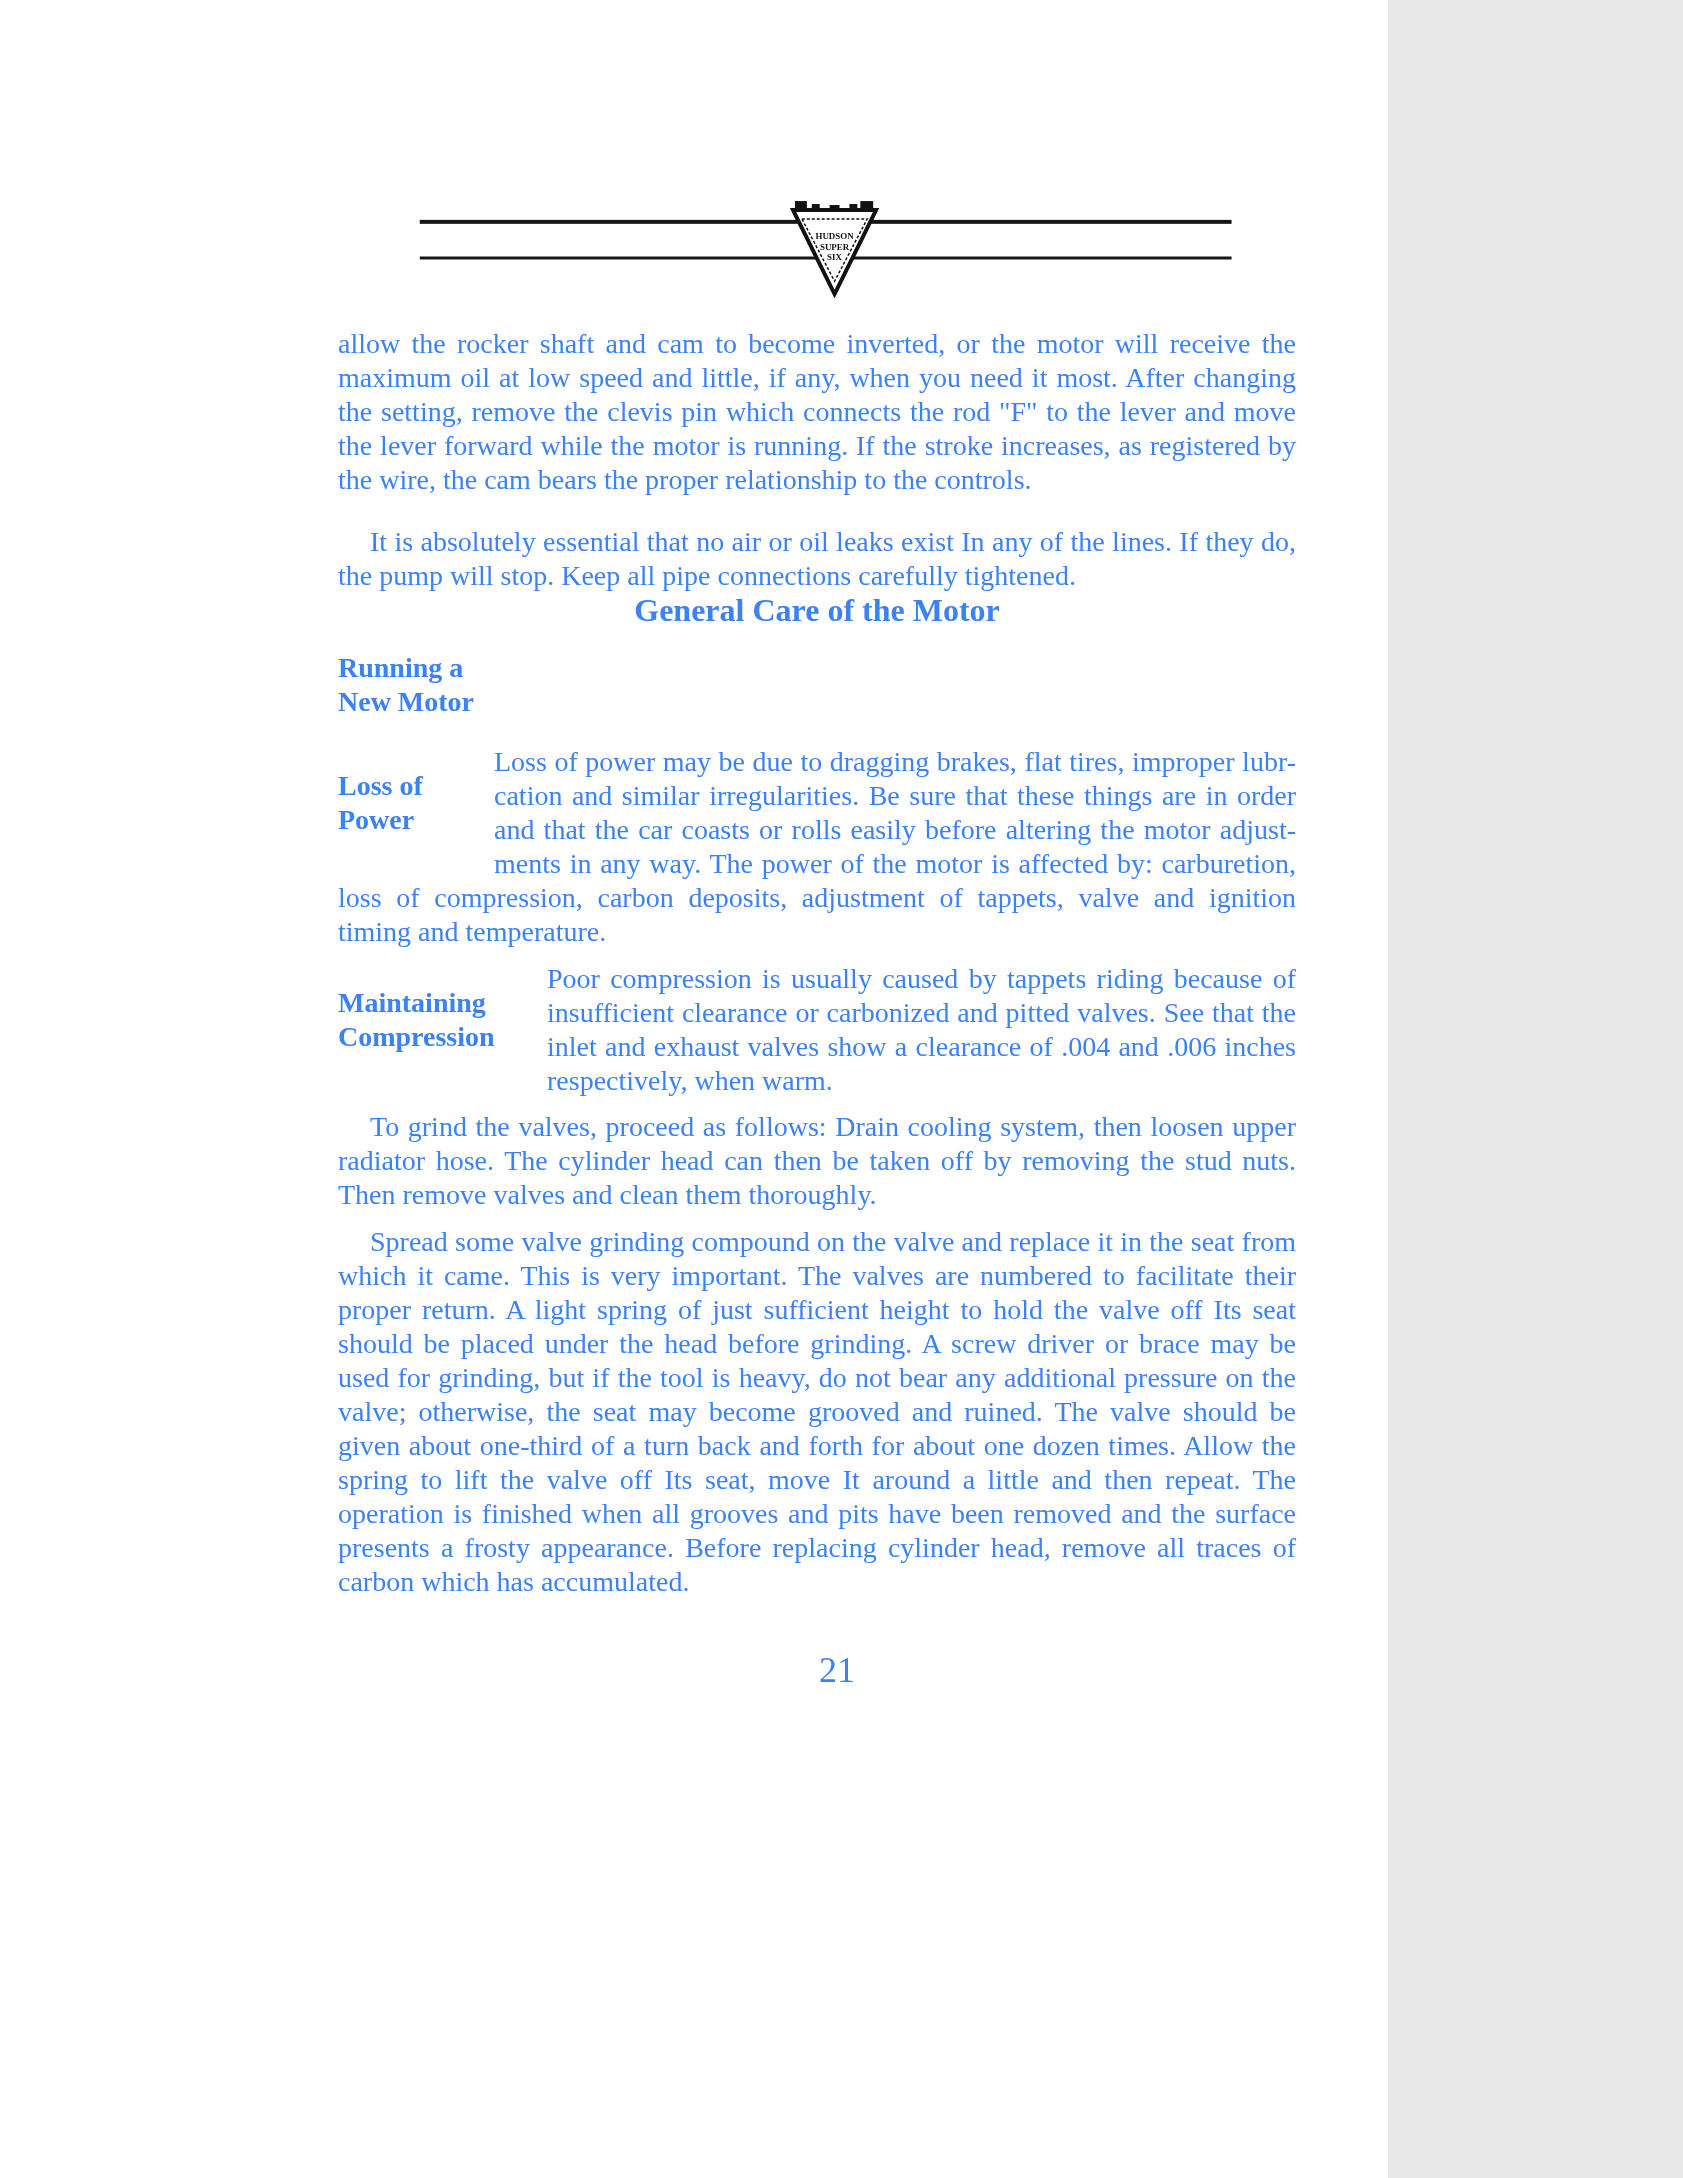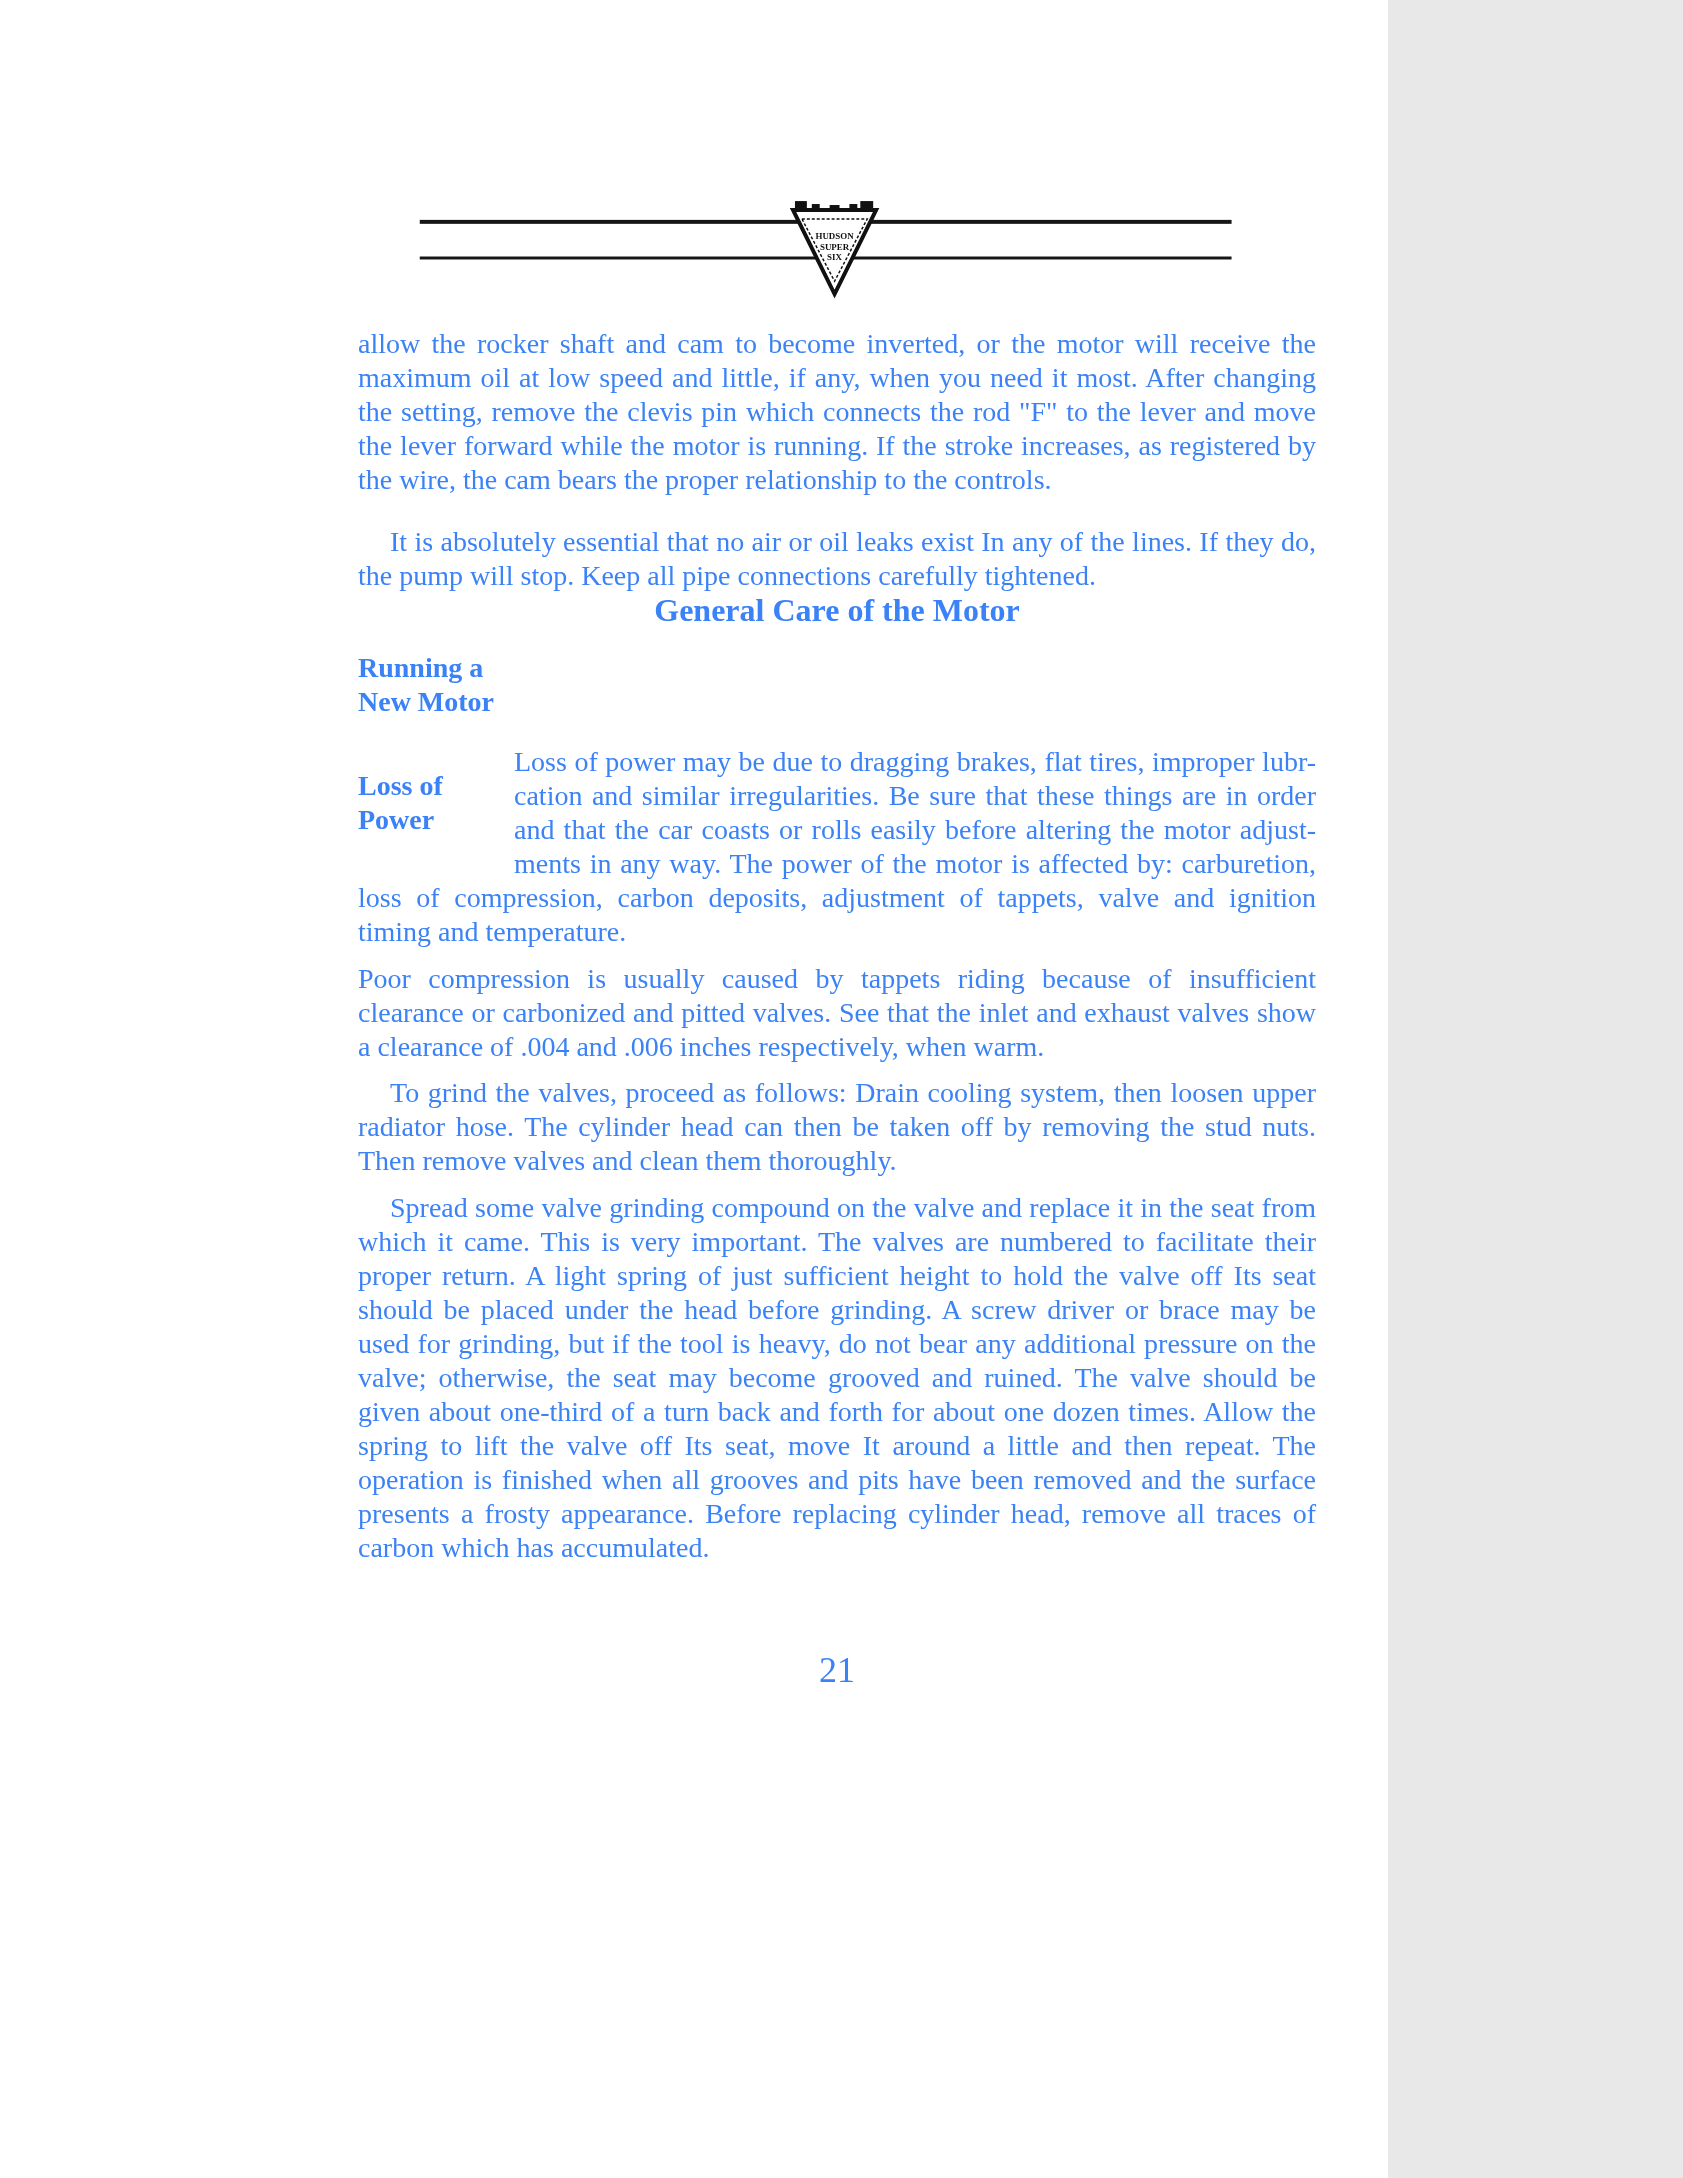--- a/index.html
+++ b/index.html
@@ -8,21 +8,21 @@
     width: 1388px;
     height: 2178px;
     background: #ffffff;
     overflow: hidden;
     font-family: "Liberation Serif", serif;
     color: #3b82f6;
   }
   .ornament { position: absolute; top: 0; left: 0; }
   .col {
     position: absolute;
-    left: 358px;
+    left: 338px;
     top: 327px;
     width: 958px;
     font-size: 28px;
     line-height: 34px;
     text-align: justify;
   }
   .col p { margin: 0; padding: 0; }
   .indent { text-indent: 32px; }
   #p2 { margin-top: 28px; }
   .heading {
@@ -97,21 +97,22 @@
       <span class="lbl">Running a
 New Motor</span>
     </p>
 
     <p id="s2" class="sec">
       <span class="lbl">Loss of
 Power</span><span>Loss of power may be due to dragging brakes, flat tires, improper lubr-cation and similar irregularities. Be sure that these things are in order and that the car coasts or rolls easily before altering the motor adjust-ments in any way. The power of the motor is affected by: carburetion, loss of compression, carbon deposits, adjustment of tappets, valve and ignition timing and temperature.</span>
     </p>
 
     <p id="s3" class="sec">
-      <span>Poor compression is usually caused by tappets riding because of insufficient clearance or carbonized and pitted valves. See that the inlet and exhaust valves show a clearance of .004 and .006 inches respectively, when warm.</span>
+      <span class="lbl">Maintaining
+Compression</span><span>Poor compression is usually caused by tappets riding because of insufficient clearance or carbonized and pitted valves. See that the inlet and exhaust valves show a clearance of .004 and .006 inches respectively, when warm.</span>
     </p>
 
     <p id="p3" class="indent">To grind the valves, proceed as follows: Drain cooling system, then loosen upper radiator hose. The cylinder head can then be taken off by removing the stud nuts. Then remove valves and clean them thoroughly.</p>
 
     <p id="p4" class="indent">Spread some valve grinding compound on the valve and replace it in the seat from which it came. This is very important. The valves are numbered to facilitate their proper return. A light spring of just sufficient height to hold the valve off Its seat should be placed under the head before grinding. A screw driver or brace may be used for grinding, but if the tool is heavy, do not bear any additional pressure on the valve; otherwise, the seat may become grooved and ruined. The valve should be given about one-third of a turn back and forth for about one dozen times. Allow the spring to lift the valve off Its seat, move It around a little and then repeat. The operation is finished when all grooves and pits have been removed and the surface presents a frosty appearance. Before replacing cylinder head, remove all traces of carbon which has accumulated.</p>
 
   </div>
 
   <div class="pagenum">21</div>
 

